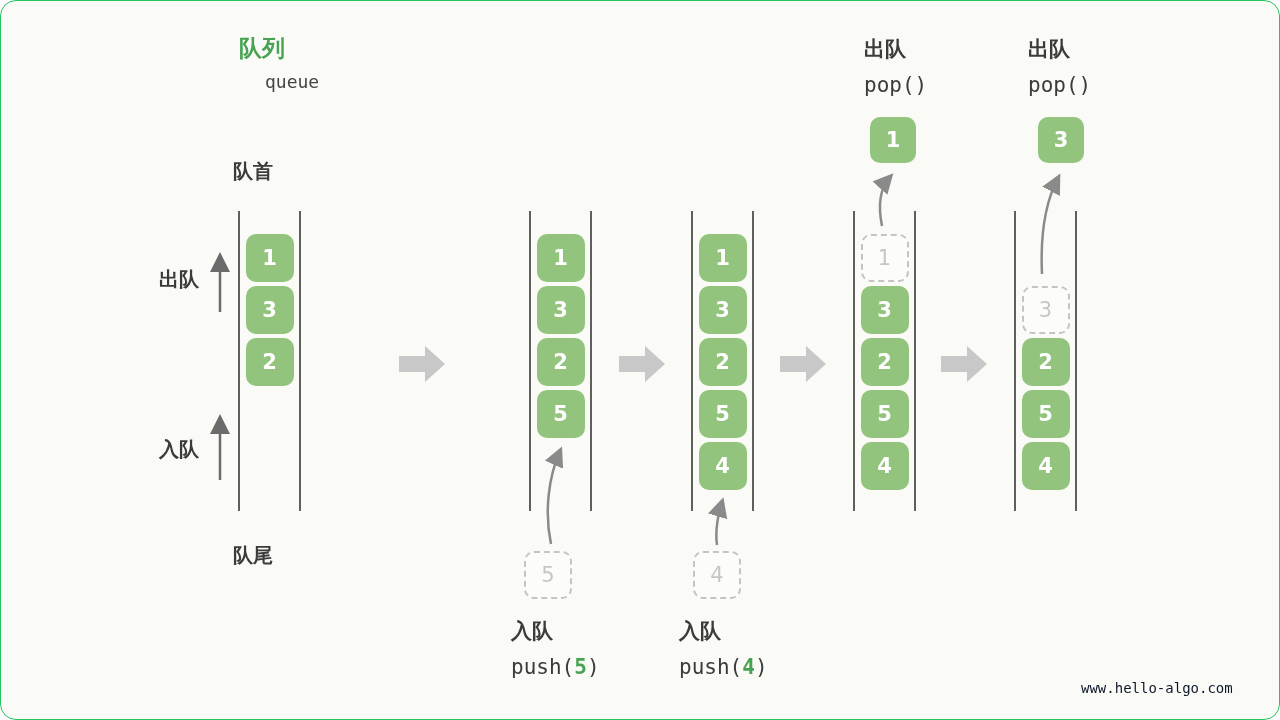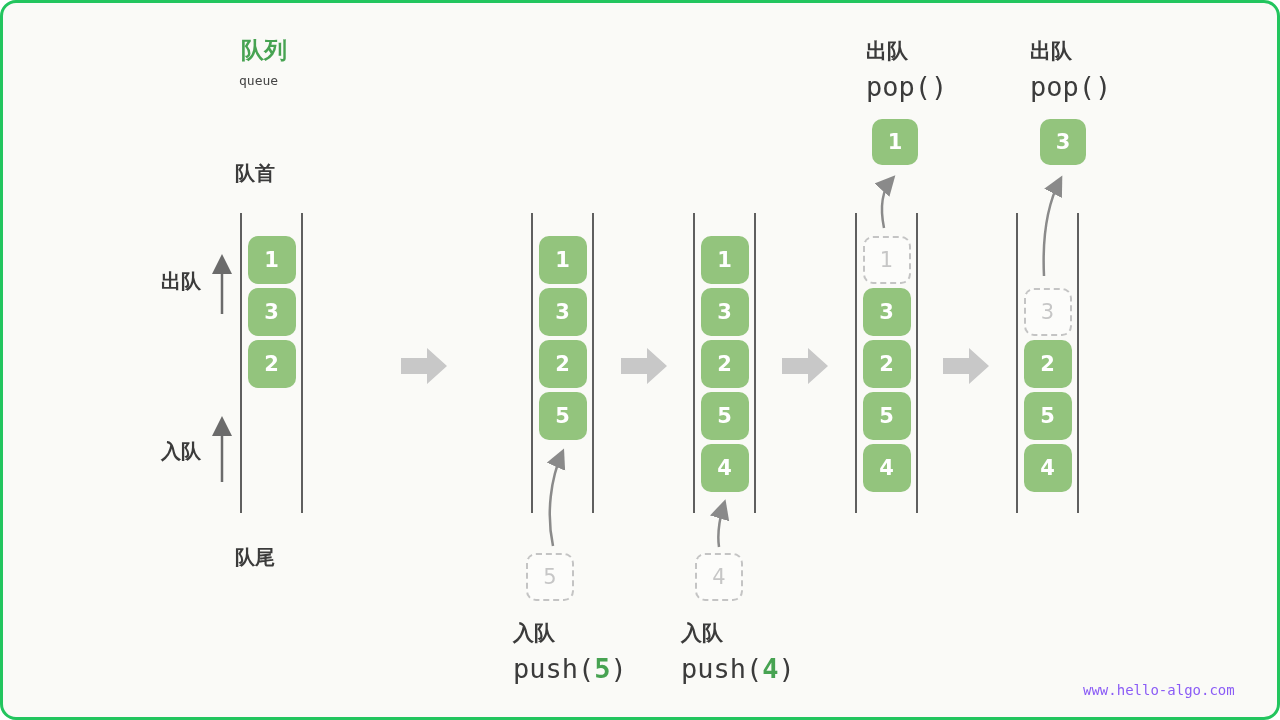--- a/index.html
+++ b/index.html
@@ -1,28 +1,28 @@
 <!DOCTYPE html>
 <html style="--green: #93C47D; --title_green: #47A352; --block_arrow: #C8C8C8; --line: #5F5F5F; --text: #3B3B3B; --ghost: #C4C4C4;"><head>
 <meta charset="utf-8">
 <style>
   html, body { margin: 0; padding: 0; background: #FFFFFF; }
   #canvas {
     position: relative; width: 1280px; height: 720px;
     background: #FAFAF7;
-    border: 3px solid #22c55e; border-radius: 16px;
+    border: 1px solid #22c55e; border-radius: 16px;
     box-sizing: border-box; overflow: hidden;
     font-family: "Liberation Sans", sans-serif;
     color: var(--text, #3B3B3B);
   }
   .abs { position: absolute; }
   .zh { font-weight: bold; color: var(--text, #3B3B3B); }
 
   .title-zh { font-size: 23px; font-weight: bold; color: var(--title_green, #47A352); }
-  .title-en { font-size: 13px; color: #454545; font-family: "DejaVu Sans Mono", monospace; }
+  .title-en { font-size: 18px; color: #454545; font-family: "DejaVu Sans Mono", monospace; margin-left: 28px; }
 
   .side-label { font-size: 20px; font-weight: bold; color: var(--text, #3B3B3B); }
 
   .queue {
     position: absolute; top: 210px; height: 300px; width: 59px;
     border-left: 2px solid var(--line, #5F5F5F);
     border-right: 2px solid var(--line, #5F5F5F);
   }
   .cell {
     position: absolute; left: 50%; transform: translateX(-50%);
@@ -47,25 +47,25 @@
     font-family: "DejaVu Sans", sans-serif;
   }
   .float-ghost {
     position: absolute; width: 44px; height: 44px; border-radius: 10px;
     background: #FCFCFA; border: 2px dashed var(--ghost, #C4C4C4);
     color: #C6C6C6; font-size: 21px;
     display: flex; align-items: center; justify-content: center;
     font-family: "DejaVu Sans", sans-serif;
   }
   .op-block { position: absolute; line-height: 36px; font-size: 21px; }
-  .op-block .code { font-family: "DejaVu Sans Mono", monospace; color: var(--text, #3B3B3B); font-size: 27px; }
+  .op-block .code { font-family: "DejaVu Sans Mono", monospace; color: var(--text, #3B3B3B); font-size: 21px; }
   .op-block .arg { color: var(--title_green, #47A352); font-weight: bold; }
   .watermark {
     font-family: "DejaVu Sans Mono", monospace; font-size: 14px;
-    color: #8b5cf6;
+    color: #0f172a;
   }
   svg.overlay { position: absolute; left: 0; top: 0; pointer-events: none; }
   .block-arrow { fill: var(--block_arrow, #C8C8C8); }
   .flow-arrow { stroke: #8A8A8A; stroke-width: 2.5; fill: none; }
   .side-arrow { stroke: #6B6B6B; stroke-width: 2.5; fill: none; }
 </style>
 </head>
 <body>
 
 <div id="canvas">

